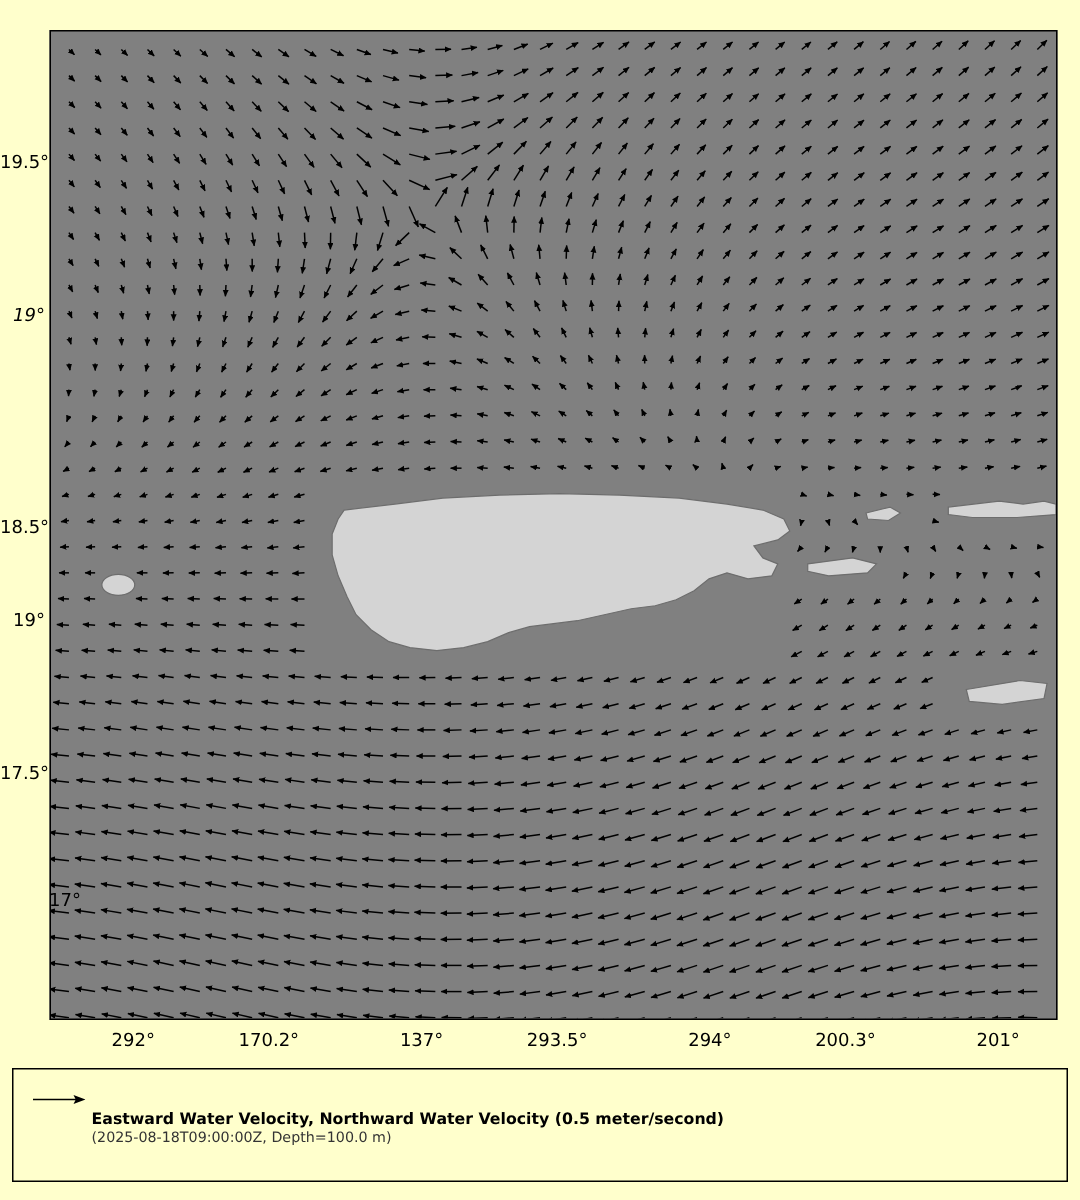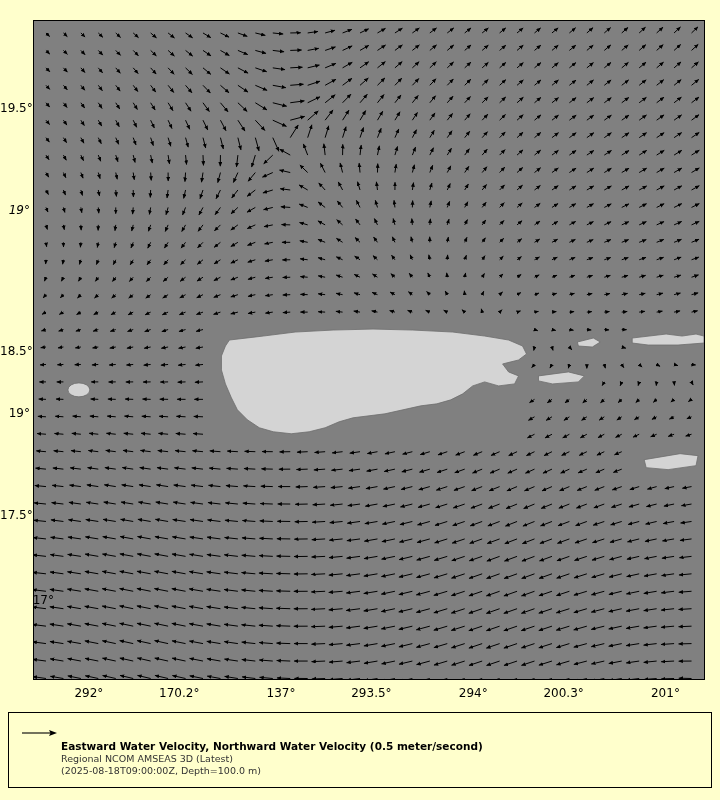--- a/index.html
+++ b/index.html
@@ -1445,18 +1445,17 @@
       <div class="axis-label x-label" style="left: 619.896px; top: 686px;">201°</div>
     </div>
 
   <div id="legend">
     <svg id="legend-arrow" viewBox="0 0 36 12">
       <line x1="1" y1="6" x2="30" y2="6" stroke="#000" stroke-width="1.1"></line>
       <path d="M36,6 L28,3 L29.5,6 L28,9 z" fill="#000"></path>
     </svg>
     <div id="legend-text">
       <div id="legend-title">Eastward Water Velocity, Northward Water Velocity (0.5 meter/second)</div>
-      <div class="legend-sub">Regional NCOM AMSEAS 3D (Latest)</div>
       <div class="legend-sub">(2025-08-18T09:00:00Z, Depth=100.0 m)</div>
     </div>
   </div>
 
 </div>
 
 </body></html>

